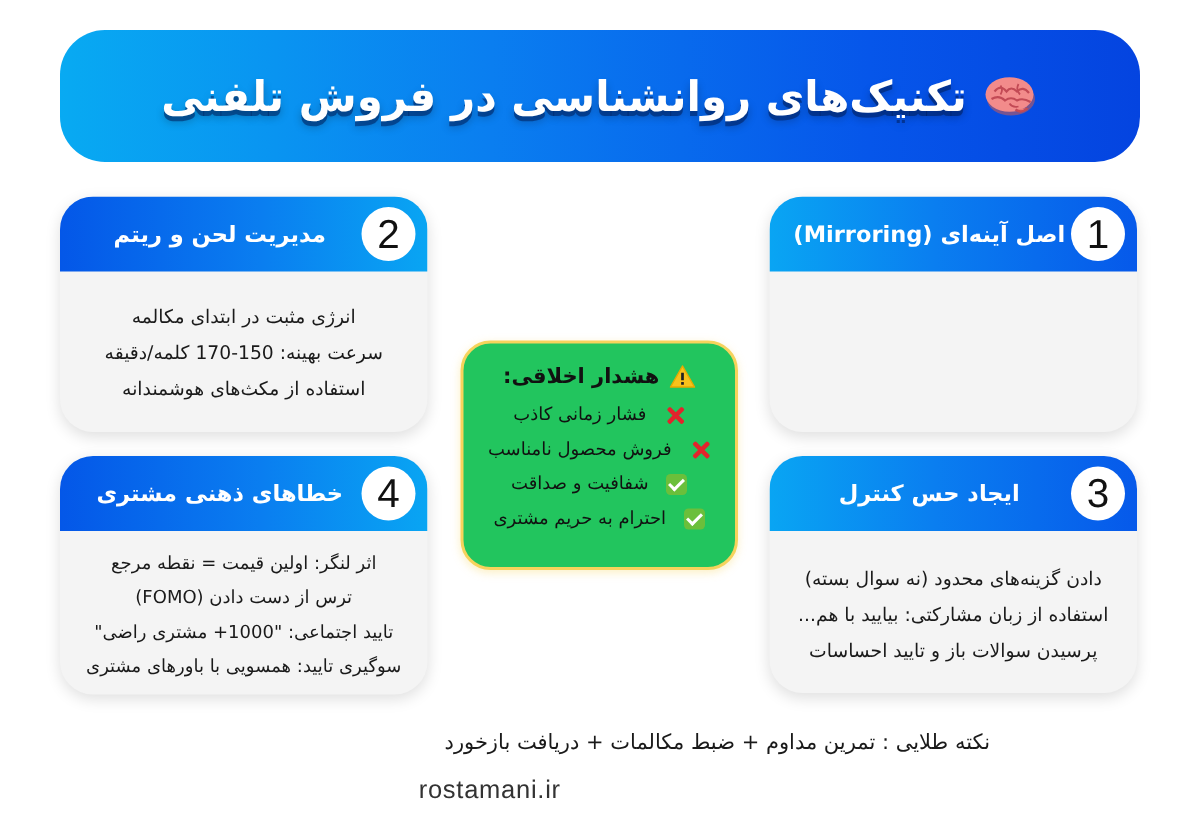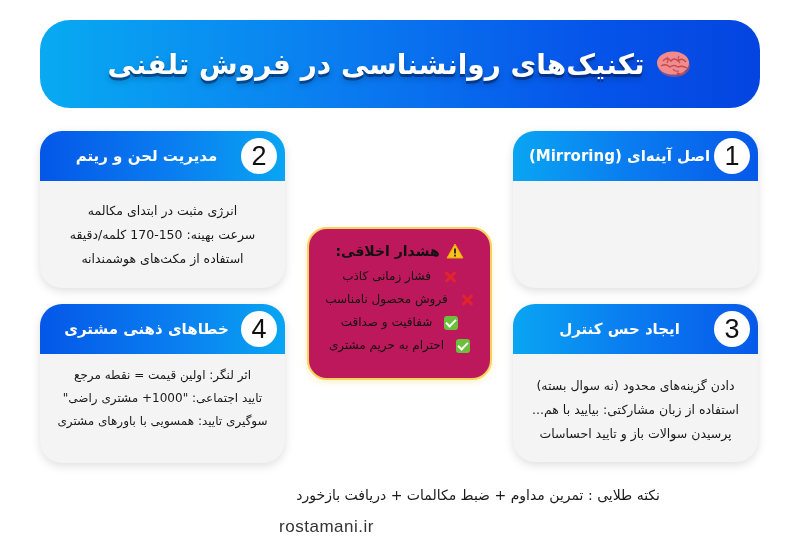--- a/index.html
+++ b/index.html
@@ -83,21 +83,21 @@
 
     #card1 .card-body, #card2 .card-body { padding-top: 18px; }
     #card3 .card-body { padding-top: 20px; }
     #card4 .card-body { padding-top: 10px; line-height: 23px; font-size: 12px; }
 
     
     .ethics {
       position: absolute;
       left: 307px; top: 227px; width: 185px; height: 153px;
       border-radius: 20px;
-      background: #be185d;
+      background: #22c55e;
       border: 2px solid #f6d35c;
       box-shadow: 0 2px 6px rgba(246,211,92,0.35);
       direction: rtl;
       text-align: center;
       padding-top: 14px;
     }
     .ethics-title {
       font-size: 14px; font-weight: bold; color: #111;
       display: flex; align-items: center; justify-content: center; gap: 6px;
       margin-bottom: 6px;
@@ -220,19 +220,20 @@
   </div>
 </div>
 
 <div class="card" id="card4">
   <div class="card-header grad-ltr">
     <span class="num-badge">4</span>
     <span class="card-title">خطاهای ذهنی مشتری</span>
   </div>
   <div class="card-body">
     <span class="line">اثر لنگر: اولین قیمت = نقطه مرجع</span>
+    <span class="line">ترس از دست دادن (FOMO)</span>
     <span class="line">تایید اجتماعی: "1000+ مشتری راضی"</span>
     <span class="line">سوگیری تایید: همسویی با باورهای مشتری</span>
   </div>
 </div>
 
 <div class="golden-tip">نکته طلایی : تمرین مداوم + ضبط مکالمات + دریافت بازخورد</div>
 <div class="site">rostamani.ir</div>
 
 </body></html>

